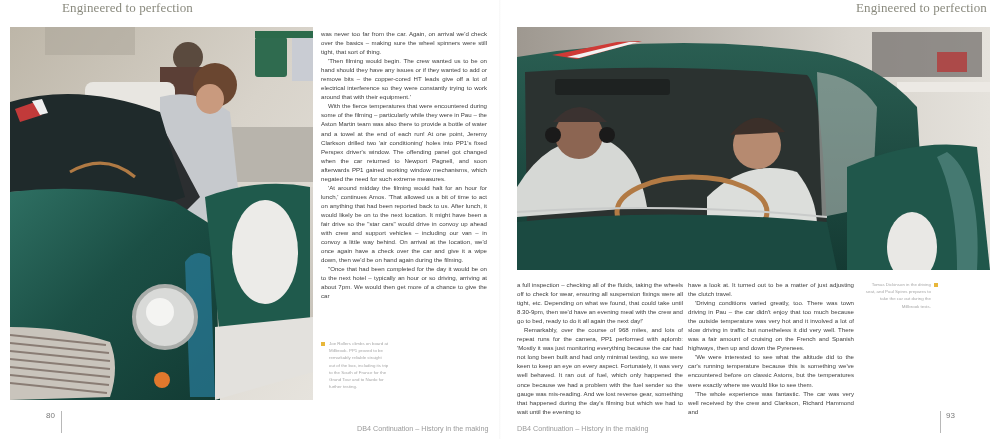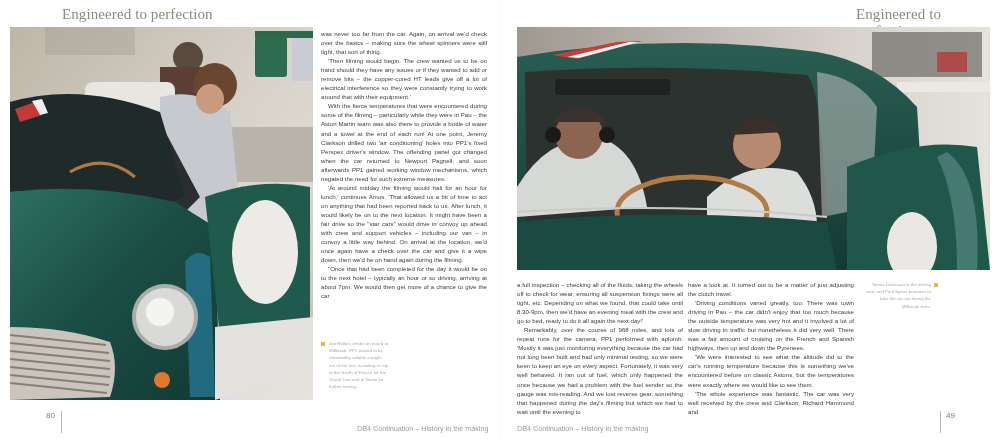--- a/index.html
+++ b/index.html
@@ -1,17 +1,17 @@
 <!DOCTYPE html>
 <html><head>
 <meta charset="utf-8">
 <style>
   html,body{margin:0;padding:0;background:#fff;}
   body{width:1000px;height:439px;position:relative;overflow:hidden;font-family:"Liberation Sans","DejaVu Sans",sans-serif;color:#3a3a3a;}
-  .running-head{position:absolute;top:6px;font-family:"Liberation Serif","DejaVu Serif",serif;font-size:15px;color:#8a8a7e;letter-spacing:.1px;}
+  .running-head{position:absolute;top:0;font-family:"Liberation Serif","DejaVu Serif",serif;font-size:13px;color:#8a8a7e;letter-spacing:.1px;}
   .photo{position:absolute;overflow:hidden;}
   .col{position:absolute;font-size:6.1px;line-height:9.05px;color:#3d3d3d;}
   .col p{margin:0;text-align:justify;text-align-last:left;}
   .col p.indent{text-indent:7px;}
   .caption{position:absolute;font-size:4.4px;line-height:7.2px;color:#a7a7a7;}
   .bullet{position:absolute;width:4px;height:4px;background:#e8b73a;}
   .footer-title{position:absolute;top:424px;font-size:7.2px;color:#9a9a9a;}
   .page-num{position:absolute;top:411px;font-size:8px;color:#7a7a7a;}
   .footer-rule{position:absolute;top:411px;width:1px;height:22px;background:#b8b8b8;}
   .gutter{position:absolute;left:499px;top:0;width:2px;height:439px;background:linear-gradient(90deg,#f6f6f6,#fff);}
@@ -150,14 +150,14 @@
     <p class="indent">'Driving conditions varied greatly, too. There was town driving in Pau – the car didn't enjoy that too much because the outside temperature was very hot and it involved a lot of slow driving in traffic but nonetheless it did very well. There was a fair amount of cruising on the French and Spanish highways, then up and down the Pyrenees.</p>
     <p class="indent">'We were interested to see what the altitude did to the car's running temperature because this is something we've encountered before on classic Astons, but the temperatures were exactly where we would like to see them.</p>
     <p class="indent">'The whole experience was fantastic. The car was very well received by the crew and Clarkson, Richard Hammond and</p>
   </div>
 
   <div class="caption" style="left:862px;top:281px;width:69px;text-align:right;">Tomas Dickinson in the driving seat, and Paul Spires prepares to take the car out during the Millbrook tests.</div>
   <div class="bullet" style="left:934px;top:283px;"></div>
 
   <div class="footer-title" style="left:517px;">DB4 Continuation – History in the making</div>
   <div class="footer-rule" style="left:940px;"></div>
-  <div class="page-num" style="left:946px;">49</div>
+  <div class="page-num" style="left:946px;">93</div>
 </div>
 
 </body></html>

